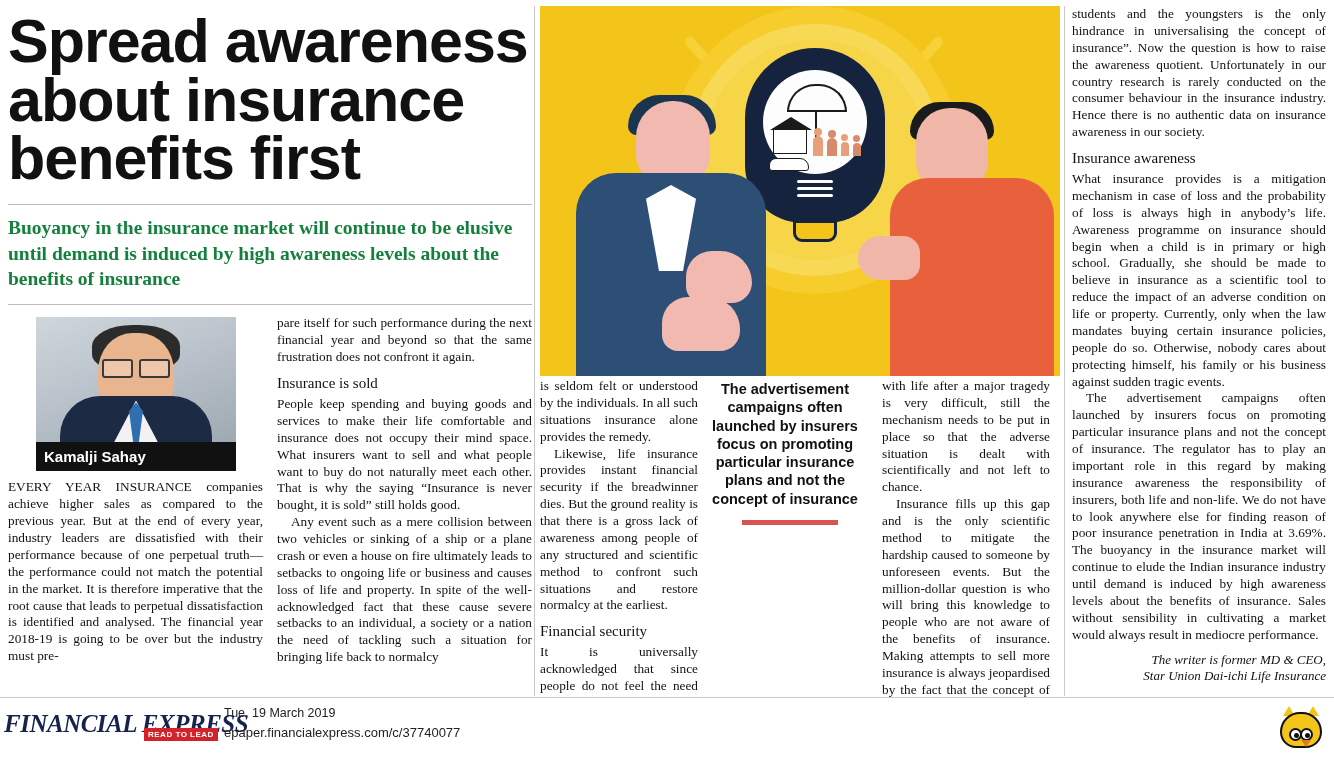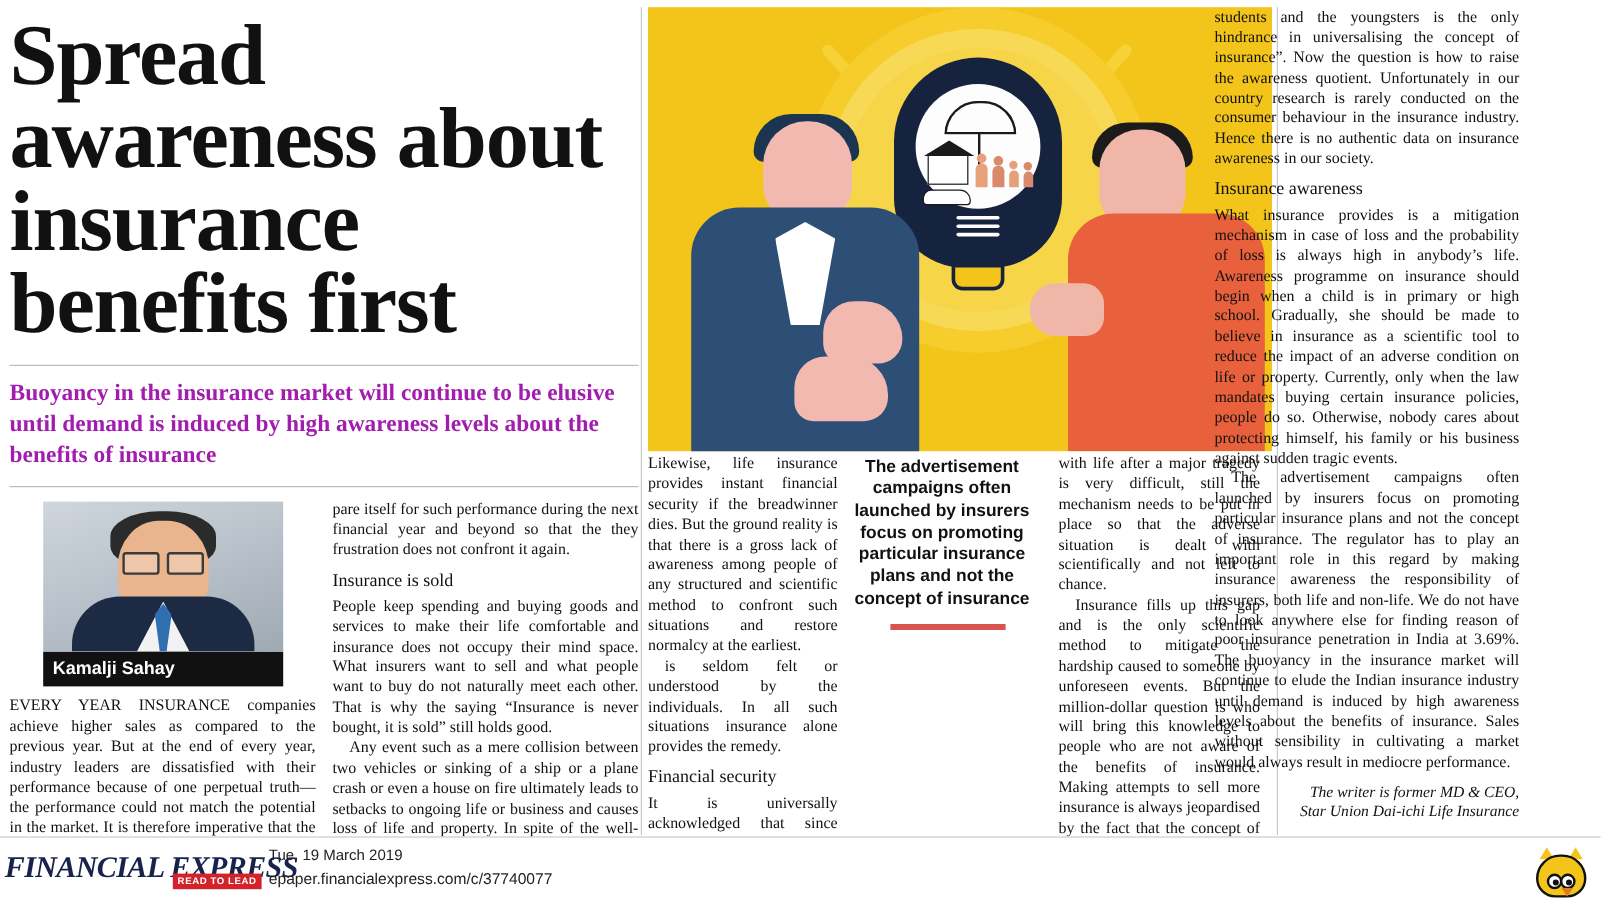--- a/index.html
+++ b/index.html
@@ -24,34 +24,34 @@
     font-weight:bold; font-style:italic; font-size:21px;
     letter-spacing:0.5px;
     color:#c0392b;
   }
   .kicker .dot {
     width:17px; height:17px; border-radius:50%;
     background:#d9534f; display:inline-block; flex:0 0 auto;
   }
   h1.headline {
     margin:6px 0 0 0;
-    font-family:Liberation Serif, serif;
+    font-family:Liberation Sans, sans-serif;
     font-weight:bold;
-    font-size:72px;
+    font-size:61px;
     line-height:0.96;
     letter-spacing:-1px;
     color:#111;
   }
   .rule-thin { border-top:1px solid #bbb; margin:16px 0 10px 0; }
   .standfirst {
     font-family:"Liberation Serif", serif;
     font-weight:bold;
     font-size:19.5px;
     line-height:1.33;
-    color:#a21caf;
+    color:#15803d;
   }
   .rule-thin2 { border-top:1px solid #bbb; margin:12px 0 10px 0; }
 
   .body-grid { display:flex; gap:14px; }
   .bcol { width:255px; }
   .bcol p, .ccol p {
     margin:0 0 0 0;
     font-size:13.3px;
     line-height:1.27;
     text-align:justify;
@@ -185,21 +185,21 @@
   .ccol { width:158px; }
   .pullquote {
     width:150px;
     font-family:"Liberation Sans", sans-serif;
     font-weight:bold; font-size:14.5px; line-height:1.26;
     text-align:center; color:#111; padding-top:2px;
   }
   .pq-rule { width:96px; height:5px; background:#d9534f; margin:12px auto 0 auto; }
 
   
-  .col-right { position:absolute; left:1012px; top:6px; width:254px; }
+  .col-right { position:absolute; left:1072px; top:6px; width:254px; }
   .col-right p { margin:0; font-size:13.3px; line-height:1.27; text-align:justify; hyphens:auto; }
   .col-right p + p { text-indent:14px; }
   .signoff { margin-top:8px; font-style:italic; text-align:right; font-size:13px; line-height:1.3; }
 
   
   .vrule { position:absolute; top:6px; width:1px; background:#c9c9c9; }
 
   
   .footer {
     position:absolute; left:0; bottom:0; width:1334px; height:60px;
@@ -263,21 +263,21 @@
             <div class="ph-body"></div>
             <div class="ph-shirt"></div>
             <div class="ph-tie"></div>
           </div>
           <div class="photo-name">Kamalji Sahay</div>
         </div>
         <p class="lede-first">EVERY YEAR INSURANCE companies achieve higher sales as compared to the previous year. But at the end of every year, industry leaders are dissatisfied with their performance because of one perpetual truth—the performance could not match the potential in the market. It is therefore imperative that the root cause that leads to perpetual dissatisfaction is identified and analysed. The financial year 2018-19 is going to be over but the industry must pre-</p>
       </div>
 
       <div class="bcol">
-        <p>pare itself for such performance during the next financial year and beyond so that the they frustration does not confront it again.</p>
+        <p>pare itself for such performance during the next financial year and beyond so that the same frustration does not confront it again.</p>
         <h3 class="subhead">Insurance is sold</h3>
         <p>People keep spending and buying goods and services to make their life comfortable and insurance does not occupy their mind space. What insurers want to sell and what people want to buy do not naturally meet each other. That is why the saying “Insurance is never bought, it is sold” still holds good.</p>
         <p>Any event such as a mere collision between two vehicles or sinking of a ship or a plane crash or even a house on fire ultimately leads to setbacks to ongoing life or business and causes loss of life and property. In spite of the well-acknowledged fact that these cause severe setbacks to an individual, a society or a nation the need of tackling such a situation for bringing life back to normalcy</p>
       </div>
 
     </div>
   </div>
 
   <div class="col-center">
 
@@ -333,22 +333,22 @@
         <div class="mr-head"></div>
         <div class="mr-body"></div>
         <div class="mr-hand"></div>
       </div>
     </div>
 
 
     <div class="center-cols">
 
       <div class="ccol">
+        <p>is seldom felt or understood by the individuals. In all such situations insurance alone provides the remedy.</p>
         <p>Likewise, life insurance provides instant financial security if the breadwinner dies. But the ground reality is that there is a gross lack of awareness among people of any structured and scientific method to confront such situations and restore normalcy at the earliest.</p>
-        <p>is seldom felt or understood by the individuals. In all such situations insurance alone provides the remedy.</p>
         <h3 class="subhead">Financial security</h3>
         <p>It is universally acknowledged that since people do not feel the need of insurance, they need to be told about it by someone. While it is a fact that to come back to terms</p>
       </div>
 
       <div class="ccol" style="width:160px;">
         <div class="pullquote">The advertisement campaigns often launched by insurers focus on promoting particular insurance plans and not the concept of insurance</div>
         <div class="pq-rule"></div>
       </div>
 
       <div class="ccol" style="width:168px;">

